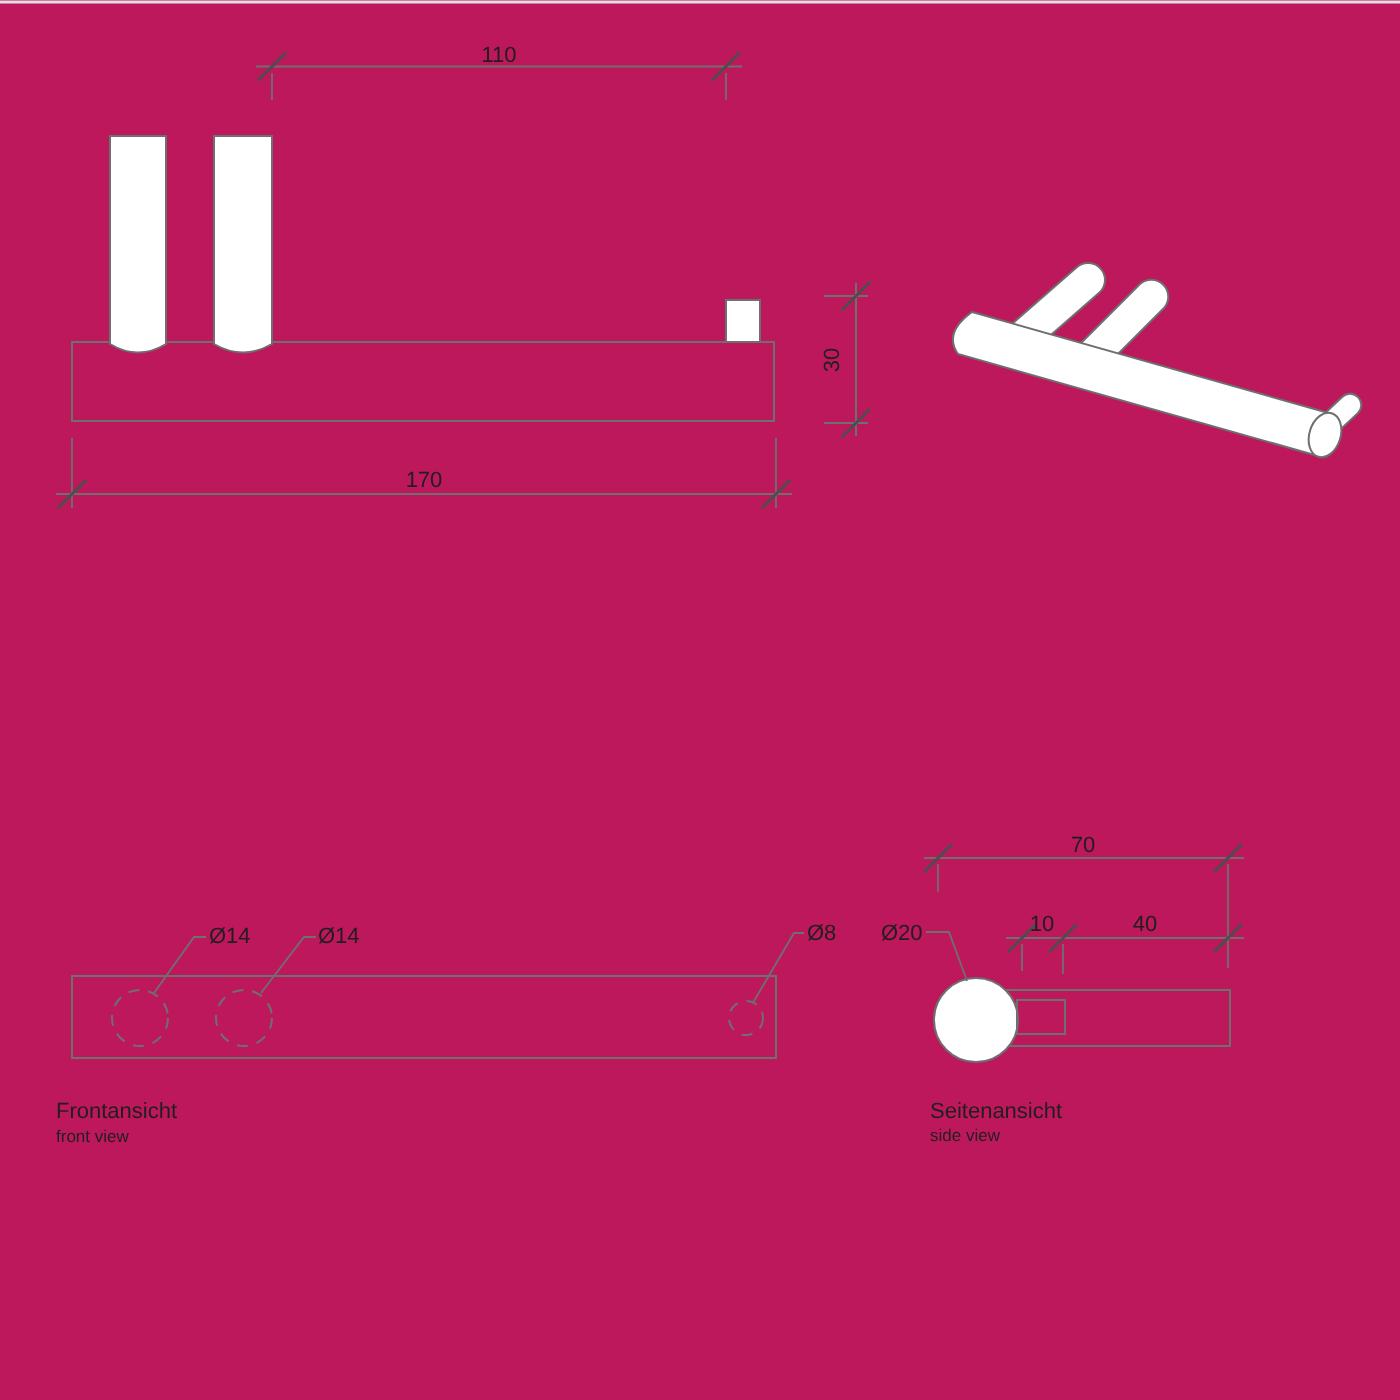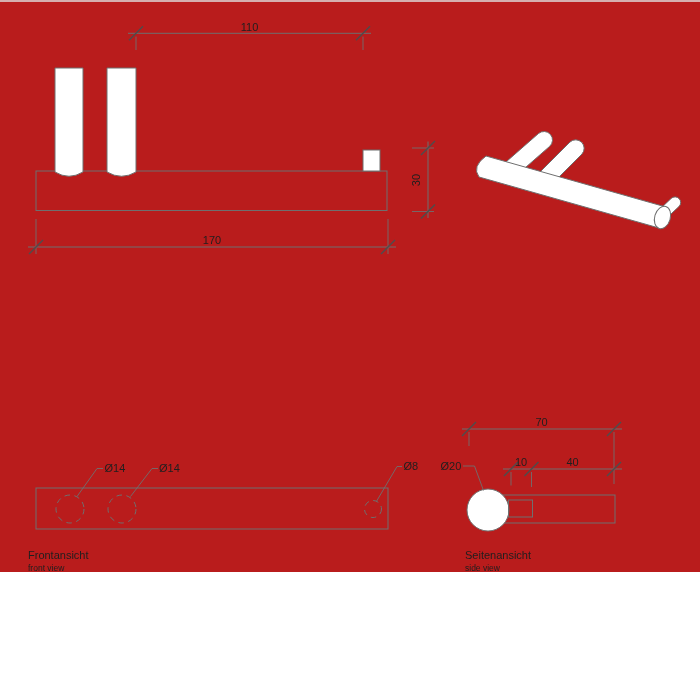--- a/index.html
+++ b/index.html
@@ -1,19 +1,19 @@
 <!DOCTYPE html>
 <html style="--line: #6f6f6f; --tick: #4d4d4d; --text: #1f1f1f; --page_border: #e0e0e0;"><head>
 <meta charset="utf-8">
 <style>
   :root{
     --line:#6f6f6f; --tick:#4d4d4d; --text:#1f1f1f; --page_border:#e0e0e0;
   }
   html,body{margin:0;padding:0;background:#ffffff;}
-  .canvas{width:700px;height:572px;position:relative;background:#b91c1c;overflow:hidden;}
+  .canvas{width:700px;height:700px;position:relative;background:#be185d;overflow:hidden;}
   svg text{font-family:"Liberation Sans",sans-serif;font-size:11px;fill:var(--text);}
   svg text.sub{font-size:8.5px;}
   .ln{fill:none;stroke:var(--line);stroke-width:1;}
   .fw{fill:#ffffff;stroke:var(--line);stroke-width:1;}
   .tick{fill:none;stroke:var(--tick);stroke-width:1.4;}
   .thin{fill:none;stroke:var(--line);stroke-width:0.9;}
   .dash{fill:none;stroke:var(--line);stroke-width:1;stroke-dasharray:5.5 4.5;}
   .pageborder{stroke:var(--page_border);stroke-width:1.5;}
 </style>
 </head>

